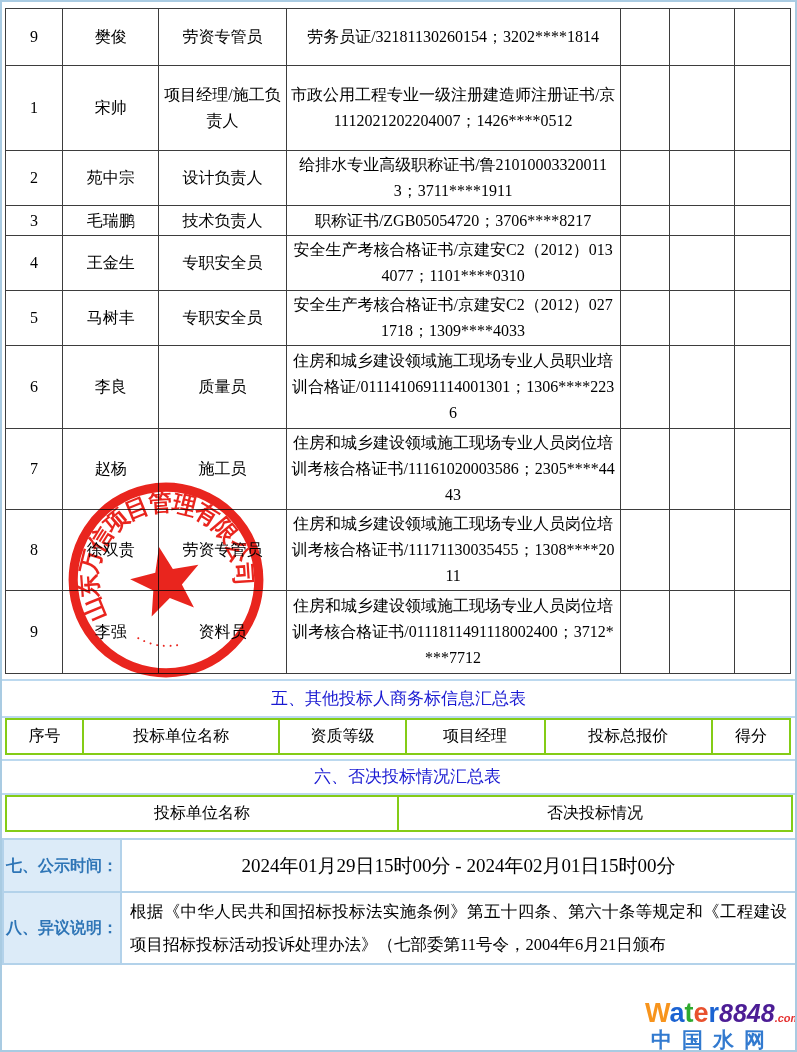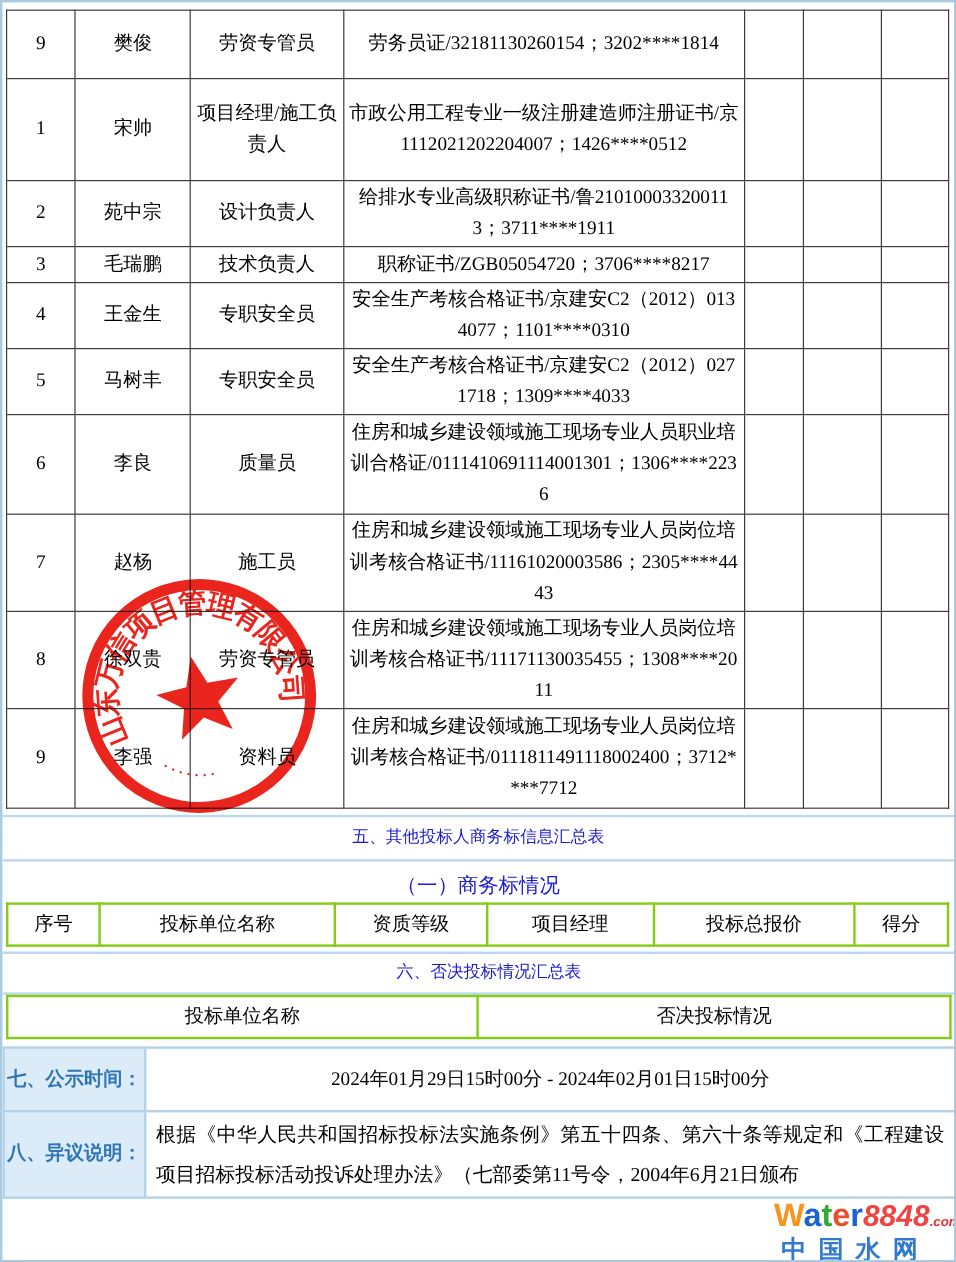--- a/index.html
+++ b/index.html
@@ -15,21 +15,21 @@
   }
   table.ptable td {
     border:1px solid #3d3d3d; text-align:center; vertical-align:middle;
     font-size:16px; line-height:26px; padding:1px 3px; word-break:break-all;
   }
   td.company-cell { font-weight:bold; font-size:16px; }
   
   .secbox {
     margin:5px 0 0 0; border-top:2px solid #bcd9ef; border-bottom:2px solid #bcd9ef;
     height:35px; line-height:35px; text-align:center;
-    color:#1a1ad2; font-size:14px;
+    color:#1a1ad2; font-size:17px;
   }
   .subtitle {
     height:34px; line-height:40px; text-align:center; color:#1a1ad2; font-size:17px;
   }
   
   table.htable {
     border-collapse:collapse; table-layout:fixed; width:786px; margin:0 0 0 3px;
   }
   table.htable td {
     border:2px solid #84cc16; text-align:center; vertical-align:middle;
@@ -37,21 +37,21 @@
   }
   
   table.btable {
     border-collapse:collapse; table-layout:fixed; width:793px; margin:6px 0 0 0;
   }
   table.btable td { border:2px solid #b3d2ea; vertical-align:middle; }
   td.blabel {
     background:#dcebf8; color:#2e75b6; font-weight:bold; font-size:16px;
     text-align:center; line-height:24px; padding:2px;
   }
-  td.bval-center { text-align:center; font-size:16px; }
+  td.bval-center { text-align:center; font-size:19px; }
   td.bval-just {
     text-align:justify; font-size:16.5px; line-height:33px; padding:2px 8px;
     vertical-align:top; word-break:break-all;
   }
   
   .stamp {
     position:absolute; left:62px; top:476px; width:204px; height:204px;
     transform:rotate(-12deg); opacity:.93; mix-blend-mode:multiply;
     pointer-events:none;
   }
@@ -168,21 +168,20 @@
         <td>资料员</td>
         <td>住房和城乡建设领域施工现场专业人员岗位培训考核合格证书/0111811491118002400；3712****7712</td>
         <td></td>
         <td></td>
         <td></td>
       </tr>
     </tbody>
   </table>
 
   <div class="secbox">五、其他投标人商务标信息汇总表</div>
-  <div class="subtitle">（一）商务标情况</div>
   <table class="htable">
     <colgroup>
       <col style="width:77px">
         <col style="width:196px">
         <col style="width:126px">
       <col style="width:139px">
         <col style="width:167px">
         <col style="width:78px">
     </colgroup>
     <tbody>
@@ -238,18 +237,18 @@
     <text font-size="23" font-weight="bold" fill="#e8140c" font-family="'Liberation Serif','DejaVu Serif',serif">
       <textPath href="#sealTextArc" startOffset="0" textLength="258">山东万信项目管理有限公司</textPath>
     </text>
     <text font-size="12" font-weight="bold" fill="#e8140c">
       <textPath href="#sealDotsArc" startOffset="8">·  ·  ·  ·  ·  ·  ·</textPath>
     </text>
   </svg>
 
   <div class="watermark">
     <div class="wm-line1">
-      <span style="color: rgb(247, 148, 29);">W</span><span style="color: rgb(28, 99, 210);">a</span><span style="color: rgb(47, 170, 47);">t</span><span style="color: rgb(232, 81, 46);">e</span><span style="color: rgb(28, 99, 210);">r</span><span class="wm-num" style="color: #ef4444; text-align: right;">8848</span><span class="wm-com" style="color: rgb(229, 48, 48);">.com</span>
+      <span style="color: rgb(247, 148, 29);">W</span><span style="color: rgb(28, 99, 210);">a</span><span style="color: rgb(47, 170, 47);">t</span><span style="color: rgb(232, 81, 46);">e</span><span style="color: rgb(28, 99, 210);">r</span><span class="wm-num" style="color: #4c1d95; text-align: right;">8848</span><span class="wm-com" style="color: rgb(229, 48, 48);">.com</span>
     </div>
     <div class="wm-line2" style="color: rgb(22, 104, 201);">中国水网</div>
   </div>
 
 </div>
 
 </body></html>

